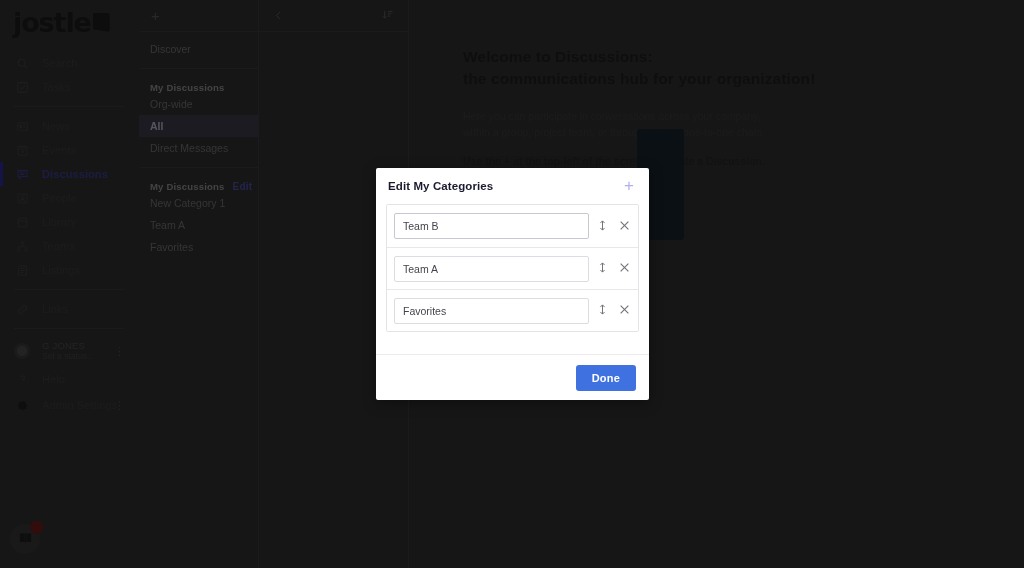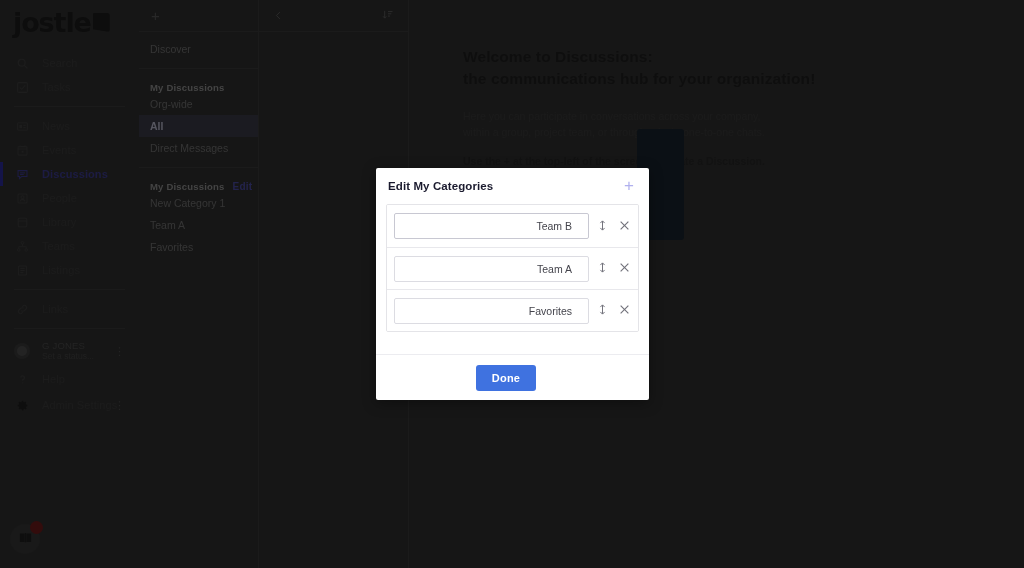--- a/index.html
+++ b/index.html
@@ -264,41 +264,40 @@
     padding: 0 8px 0 7px;
     background: #fff;
   }
   .cat-row + .cat-row { border-top: 1px solid #e8e8ec; }
   .cat-input {
     flex: 1;
     height: 26px;
     border: 1px solid #dcdce2;
     border-radius: 2px;
     background: #fff;
-    padding: 0 16px;
+    padding: 0 8px;
     font-family: "Liberation Sans", sans-serif;
     font-size: 10.5px;
     color: #44444c;
     outline: none;
-    text-align: right;
   }
   .cat-input.focused { border-color: #c8c8d2; }
   .row-actions {
     display: flex; align-items: center;
     margin-left: 8px; gap: 11px;
     color: #6f6f78;
   }
   .row-actions span { cursor: pointer; line-height: 1; display: block; }
   .drag-glyph { font-size: 12px; }
   .del-glyph { font-size: 12px; }
 
   .modal-foot {
     border-top: 1px solid #ececf0;
     height: 46px;
-    display: flex; align-items: center; justify-content: center;
+    display: flex; align-items: center; justify-content: flex-end;
     padding-right: 13px;
   }
   .btn-done {
     background: #3f72e0;
     color: #fff;
     border: none;
     border-radius: 3px;
     font-family: "Liberation Sans", sans-serif;
     font-size: 11px; font-weight: 700;
     padding: 7px 16px;

